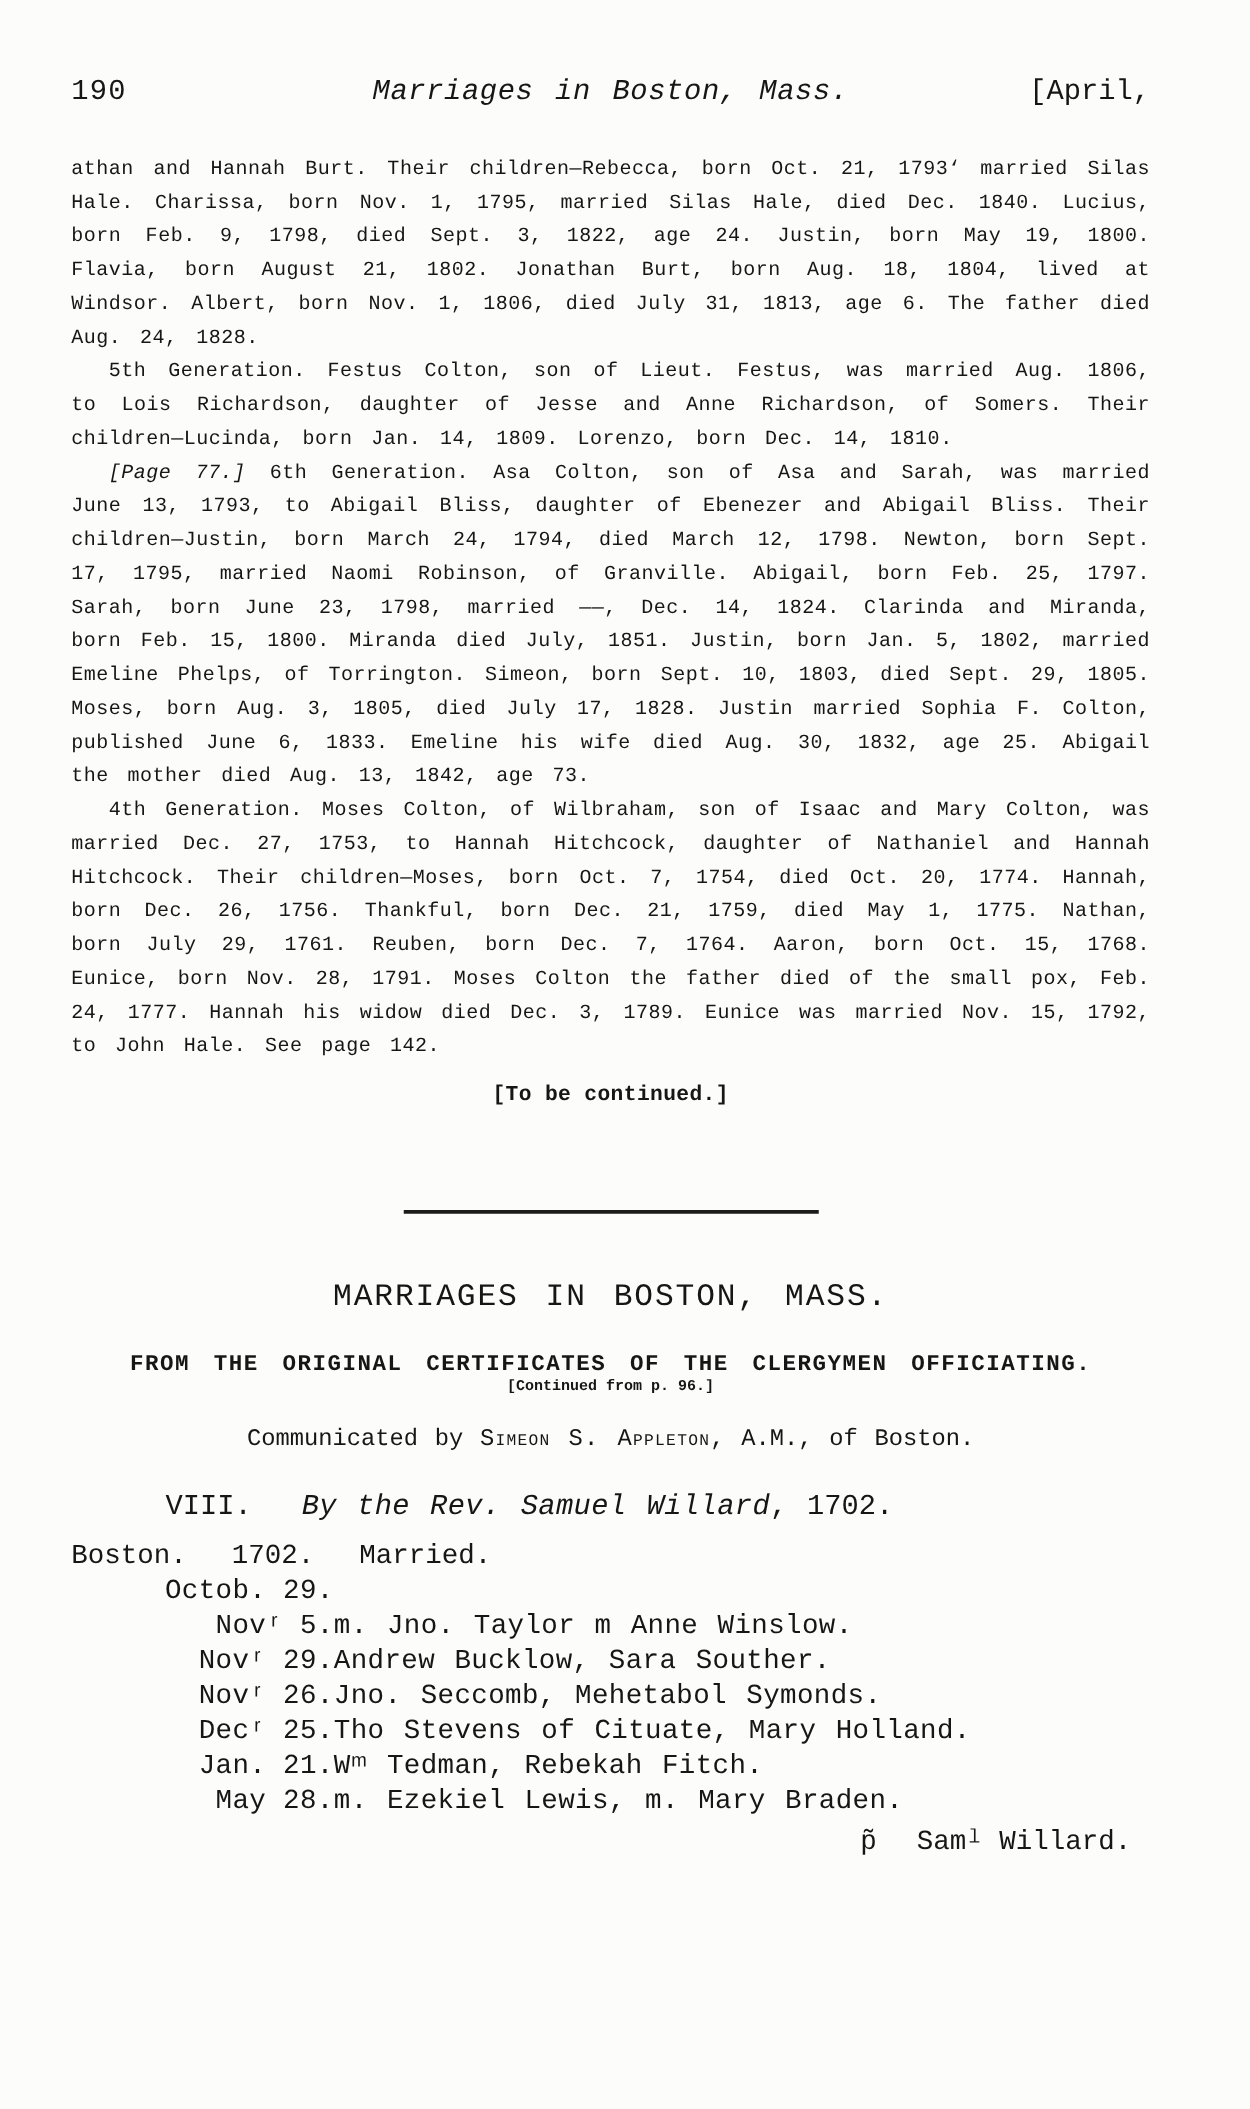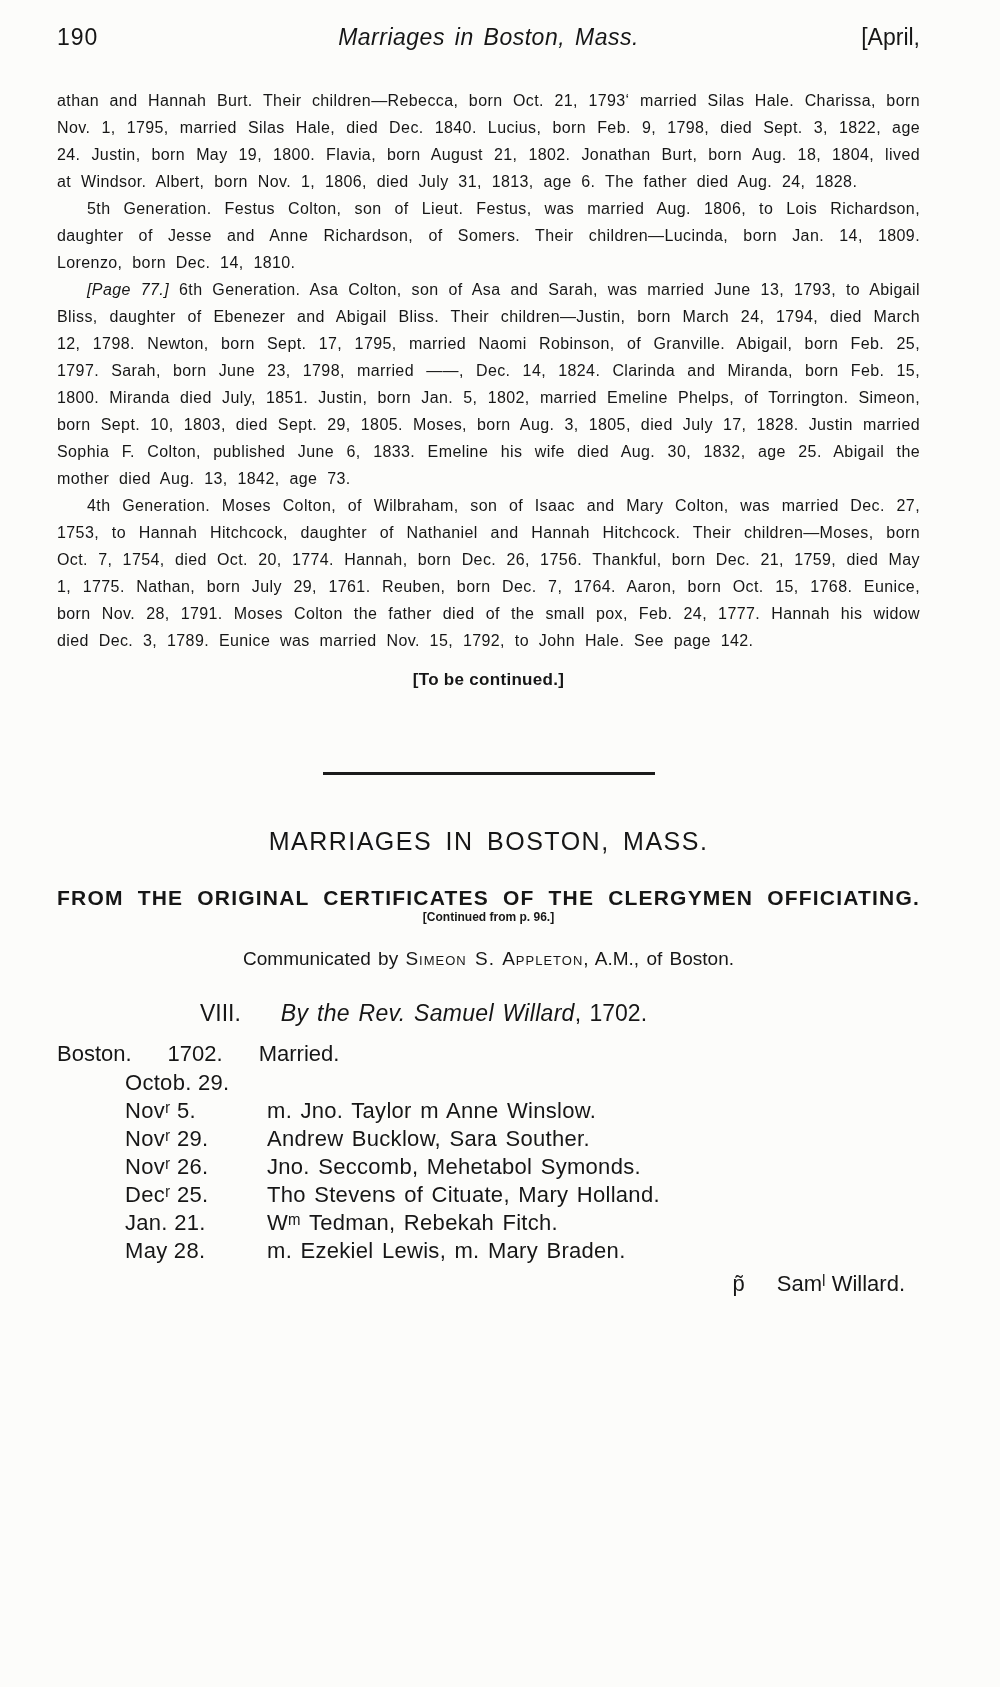--- a/index.html
+++ b/index.html
@@ -4,23 +4,23 @@
 <style>
   html, body { margin: 0; padding: 0; background: #e8e8e6; }
   .page {
     position: relative;
     width: 1000px;
     height: 1687px;
     margin: 0 auto;
     background: #fcfcfa;
     color: #161616;
     box-sizing: border-box;
-    padding: 24px 80px 0 57px;
+    padding: 60px 80px 0 57px;
     overflow: hidden;
-    font-family: Liberation Sans, sans-serif;
+    font-family: Liberation Mono, monospace;
   }
 
   
   .running-head {
     display: flex;
     align-items: baseline;
     font-size: 23px;
     margin-bottom: 36px;
   }
   .running-head .pageno { width: 120px; letter-spacing: 1px; }
@@ -56,21 +56,21 @@
   .section-title {
     margin-top: 52px;
     text-align: center;
     font-size: 25px;
     letter-spacing: 1.5px;
     word-spacing: 5px;
   }
   .section-subtitle {
     margin-top: 30px;
     text-align: center;
-    font-size: 21px;
+    font-size: 18px;
     font-weight: 700;
     letter-spacing: 1.2px;
     word-spacing: 7px;
   }
   .continued-from {
     text-align: center;
     font-size: 12px;
     font-weight: 700;
   }
   .communicated {
@@ -94,21 +94,21 @@
   .record-header {
     margin-top: 14px;
     display: flex;
     gap: 36px;
     font-size: 22px;
     margin-right: 17px;
   }
 
   .records { margin-top: 2px; margin-left: 68px; font-size: 22px; }
   .record-row { display: flex; line-height: 28px; }
-  .record-date { width: 142px; letter-spacing: 0.3px; }
+  .record-date { width: 142px; letter-spacing: 0.3px; text-align: right; }
   .record-names { flex: 1; letter-spacing: 0.3px; word-spacing: 2px; }
 
   .signature {
     margin-top: 6px;
     display: flex;
     justify-content: flex-end;
     gap: 32px;
     font-size: 22px;
     margin-right: 15px;
   }

